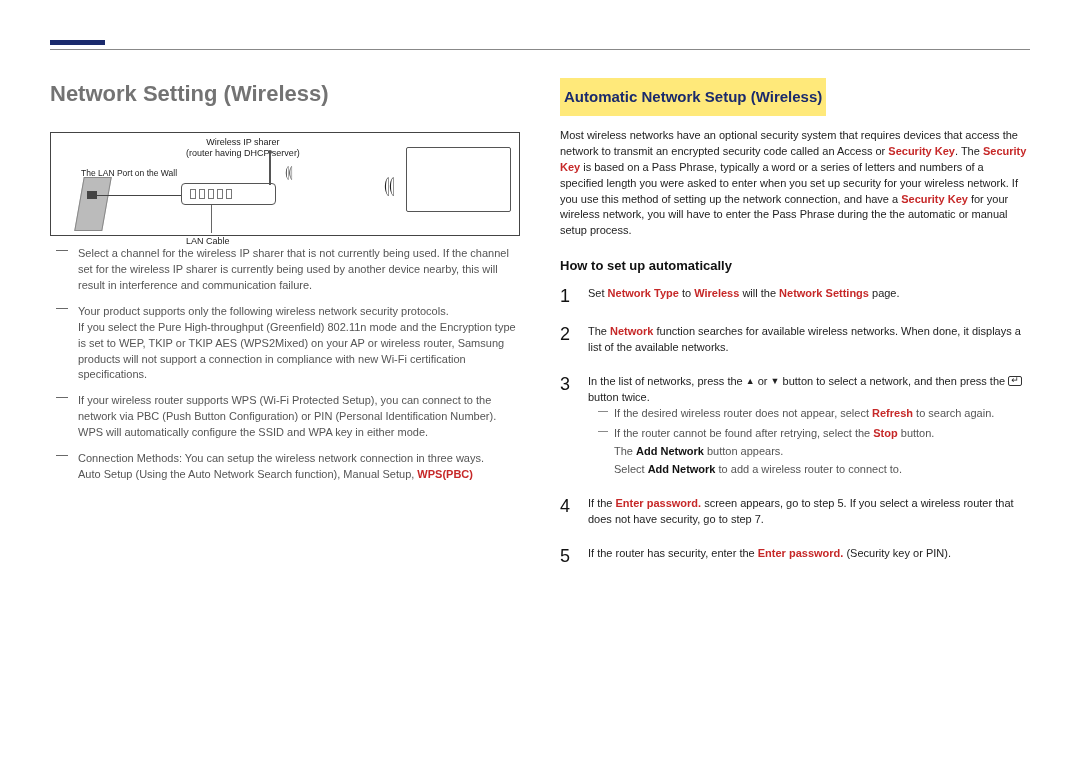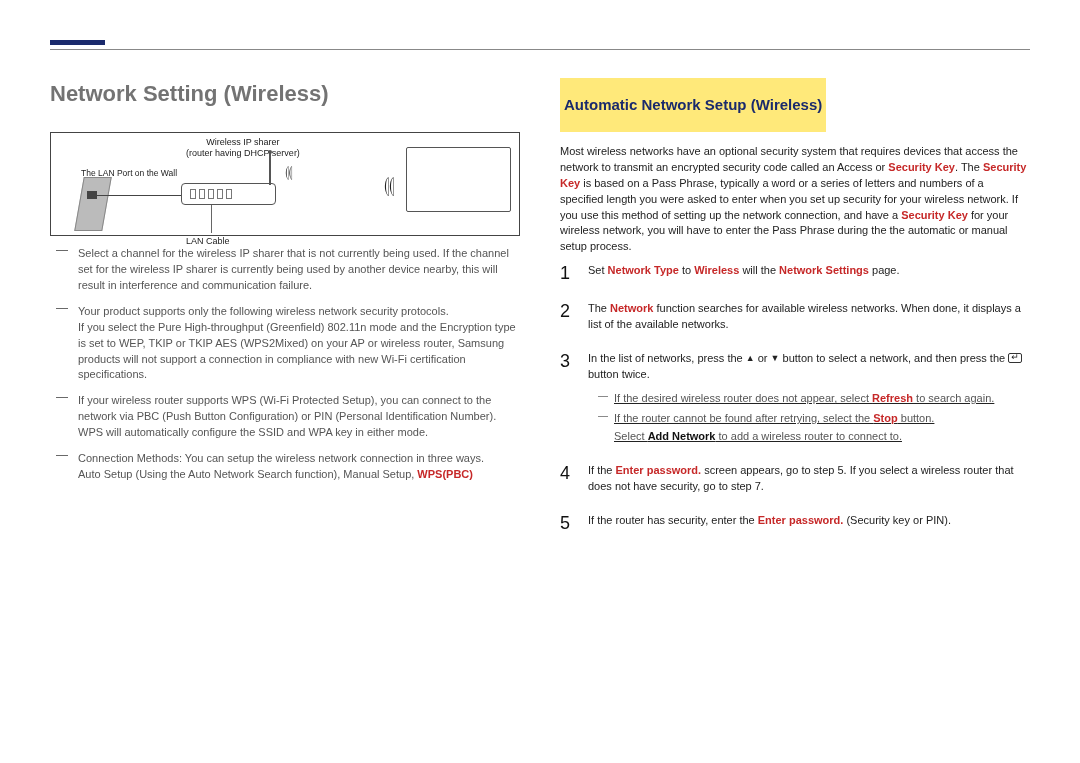--- a/index.html
+++ b/index.html
@@ -33,21 +33,21 @@
     font-weight: bold;
     color: #737373;
     margin-bottom: 22px;
   }
   h2.hl {
     display: inline-block;
     font-size: 15px;
     font-weight: bold;
     color: #1a2a6c;
     background: #ffe97a;
-    padding: 16px 4px;
+    padding: 8px 4px;
     margin-bottom: 12px;
   }
   h3.subh {
     font-size: 13px;
     font-weight: bold;
     color: #111;
     margin: 18px 0 10px 0;
   }
   .diagram {
     border: 1px solid #444;
@@ -160,22 +160,20 @@
     content: "―";
     position: absolute;
     left: -10px;
     top: -4px;
     color: #555;
     font-size: 12px;
   }
   ul.subdash {
     list-style: none;
     padding-left: 16px;
-    margin-top: 8px;
-    text-decoration: underline;
   }
   ul.subdash > li {
     position: relative;
     padding-left: 10px;
     margin-bottom: 4px;
     color: #555;
   }
   ul.subdash > li::before {
     content: "―";
     position: absolute;
@@ -280,34 +278,36 @@
     </ul>
   </div>
 
   <div class="col">
     <h2 class="hl">Automatic Network Setup (Wireless)</h2>
 
     <p class="para">
       <span>Most wireless networks have an optional security system that requires devices that access the network to transmit an encrypted security code called an Access or </span><span class="red">Security Key</span><span>. The </span><span class="red">Security Key</span><span> is based on a Pass Phrase, typically a word or a series of letters and numbers of a specified length you were asked to enter when you set up security for your wireless network. If you use this method of setting up the network connection, and have a </span><span class="red">Security Key</span><span> for your wireless network, you will have to enter the Pass Phrase during the the automatic or manual setup process.</span>
     </p>
 
+    <h3 class="subh">How to set up automatically</h3>
 
     <ol class="steps">
       <li>
         <span>Set </span><span class="red">Network Type</span><span> to </span><span class="red">Wireless</span><span> will the </span><span class="red">Network Settings</span><span> page.</span>
       </li>
       <li>
         <span>The </span><span class="red">Network</span><span> function searches for available wireless networks. When done, it displays a list of the available networks.</span>
       </li>
       <li>
         <span>In the list of networks, press the </span><span class="icon-tri">▲</span><span> or </span><span class="icon-tri">▼</span><span> button to select a network, and then press the </span> <span class="icon-enter"></span> <span> button twice.</span>
         <ul class="subdash">
           <li><span>If the desired wireless router does not appear, select </span><span class="red">Refresh</span><span> to search again.</span></li>
           <li>
             <span>If the router cannot be found after retrying, select the </span><span class="red">Stop</span><span> button.</span>
+            <div class="small-indent-line"><span>The </span><span class="bold">Add Network</span><span> button appears.</span></div>
             <div class="small-indent-line"><span>Select </span><span class="bold">Add Network</span><span> to add a wireless router to connect to.</span></div>
           </li>
         </ul>
       </li>
       <li>
         <span>If the </span><span class="red">Enter password.</span><span> screen appears, go to step 5. If you select a wireless router that does not have security, go to step 7.</span>
       </li>
       <li>
         <span>If the router has security, enter the </span><span class="red">Enter password.</span><span> (Security key or PIN).</span>
       </li>

